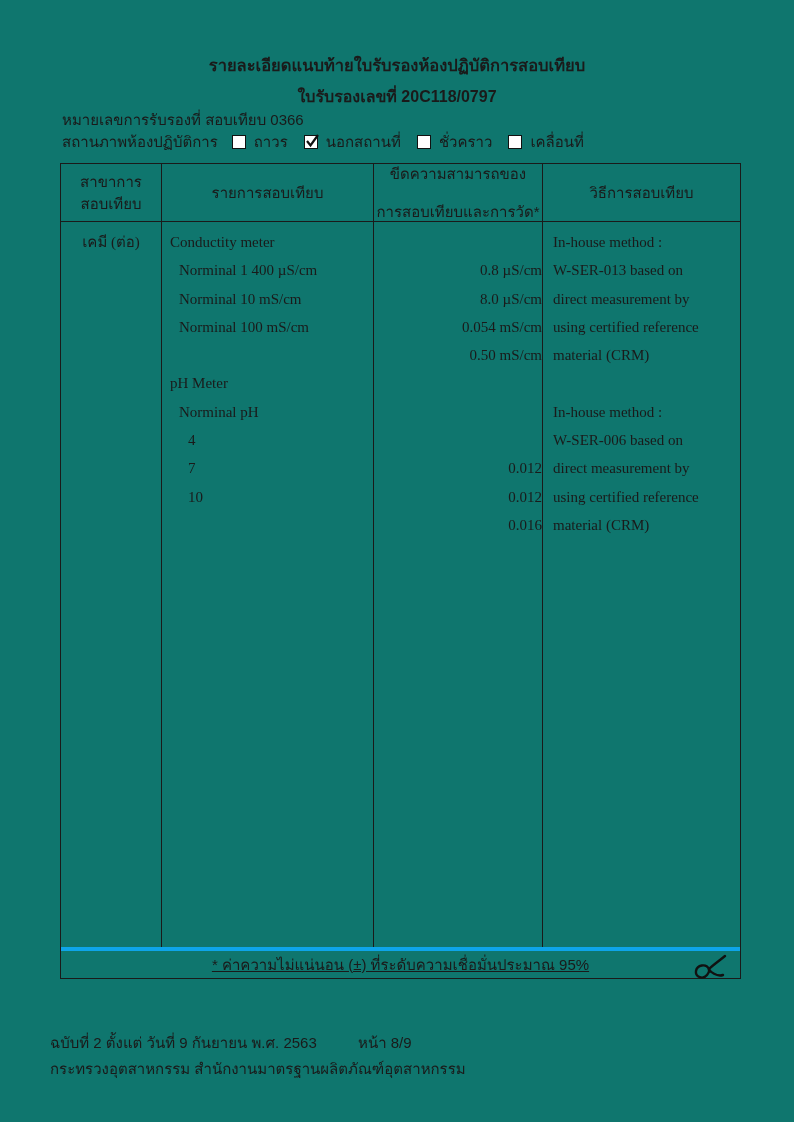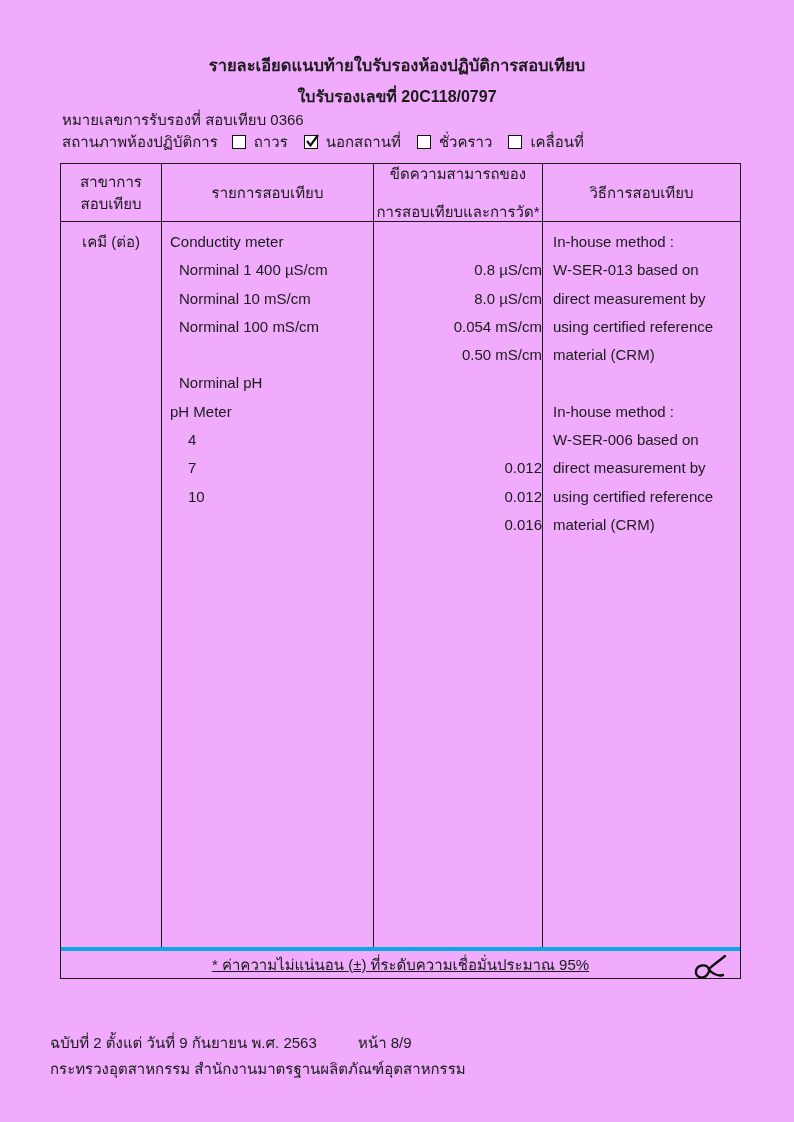--- a/index.html
+++ b/index.html
@@ -2,21 +2,21 @@
 <html><head>
 <meta charset="utf-8">
 <style>
   * { margin: 0; padding: 0; box-sizing: border-box; }
   html, body { background: #e8e8e8; }
   body { font-family: "Liberation Sans", "DejaVu Sans", sans-serif; }
   .page {
     position: relative;
     width: 794px; height: 1122px;
     margin: 0 auto;
-    background: #f0abfc;
+    background: #0f766e;
     color: #1a1a1a;
     overflow: hidden;
   }
   .title1 {
     position: absolute; top: 52px; left: 0; width: 100%;
     text-align: center; font-weight: bold; font-size: 16.5px;
   }
   .title2 {
     position: absolute; top: 84px; left: 0; width: 100%;
     text-align: center; font-weight: bold; font-size: 16px;
@@ -48,21 +48,21 @@
   .th {
     display: flex; flex-direction: column; justify-content: center;
     text-align: center; line-height: 1.45;
   }
   .c1 { width: 101px; border-right: 1px solid #1a1a1a; flex: none; }
   .c2 { width: 212px; border-right: 1px solid #1a1a1a; flex: none; }
   .c3 { width: 169px; border-right: 1px solid #1a1a1a; flex: none; gap: 16px; }
   .c4 { flex: 1; }
   .tbody { display: flex; flex: 1; min-height: 0; }
   .bcol { padding-top: 6px; }
-  .bline { height: 28.3px; line-height: 28.3px; white-space: nowrap; overflow: hidden; }
+  .bline { height: 28.3px; line-height: 28.3px; white-space: nowrap; overflow: hidden; font-family: Liberation Serif, serif; }
   .bcol.c1 .bline { text-align: center; }
   .bcol.c3 .bline { text-align: right; }
   .bcol.c4 .bline { padding-left: 10px; }
   .ind0 { padding-left: 8px; }
   .ind1 { padding-left: 17px; }
   .ind2 { padding-left: 26px; }
   .tfoot {
     flex: none; height: 31px; border-top: 4px solid #0ea5e9;
     display: flex; align-items: center; justify-content: center;
     position: relative; font-size: 15px; text-decoration: underline;
@@ -129,22 +129,22 @@
     <div class="tbody">
       <div class="bcol c1">
         <div class="bline">เคมี (ต่อ)</div>
       </div>
       <div class="bcol c2">
           <div class="bline ind0">Conductity meter</div>
           <div class="bline ind1">Norminal 1 400 µS/cm</div>
           <div class="bline ind1">Norminal 10 mS/cm</div>
           <div class="bline ind1">Norminal 100 mS/cm</div>
           <div class="bline ind0"></div>
+          <div class="bline ind0">pH Meter</div>
           <div class="bline ind1">Norminal pH</div>
-          <div class="bline ind0">pH Meter</div>
           <div class="bline ind2">4</div>
           <div class="bline ind2">7</div>
           <div class="bline ind2">10</div>
         </div>
       <div class="bcol c3">
           <div class="bline"></div>
           <div class="bline">0.8 µS/cm</div>
           <div class="bline">8.0 µS/cm</div>
           <div class="bline">0.054 mS/cm</div>
           <div class="bline">0.50 mS/cm</div>

